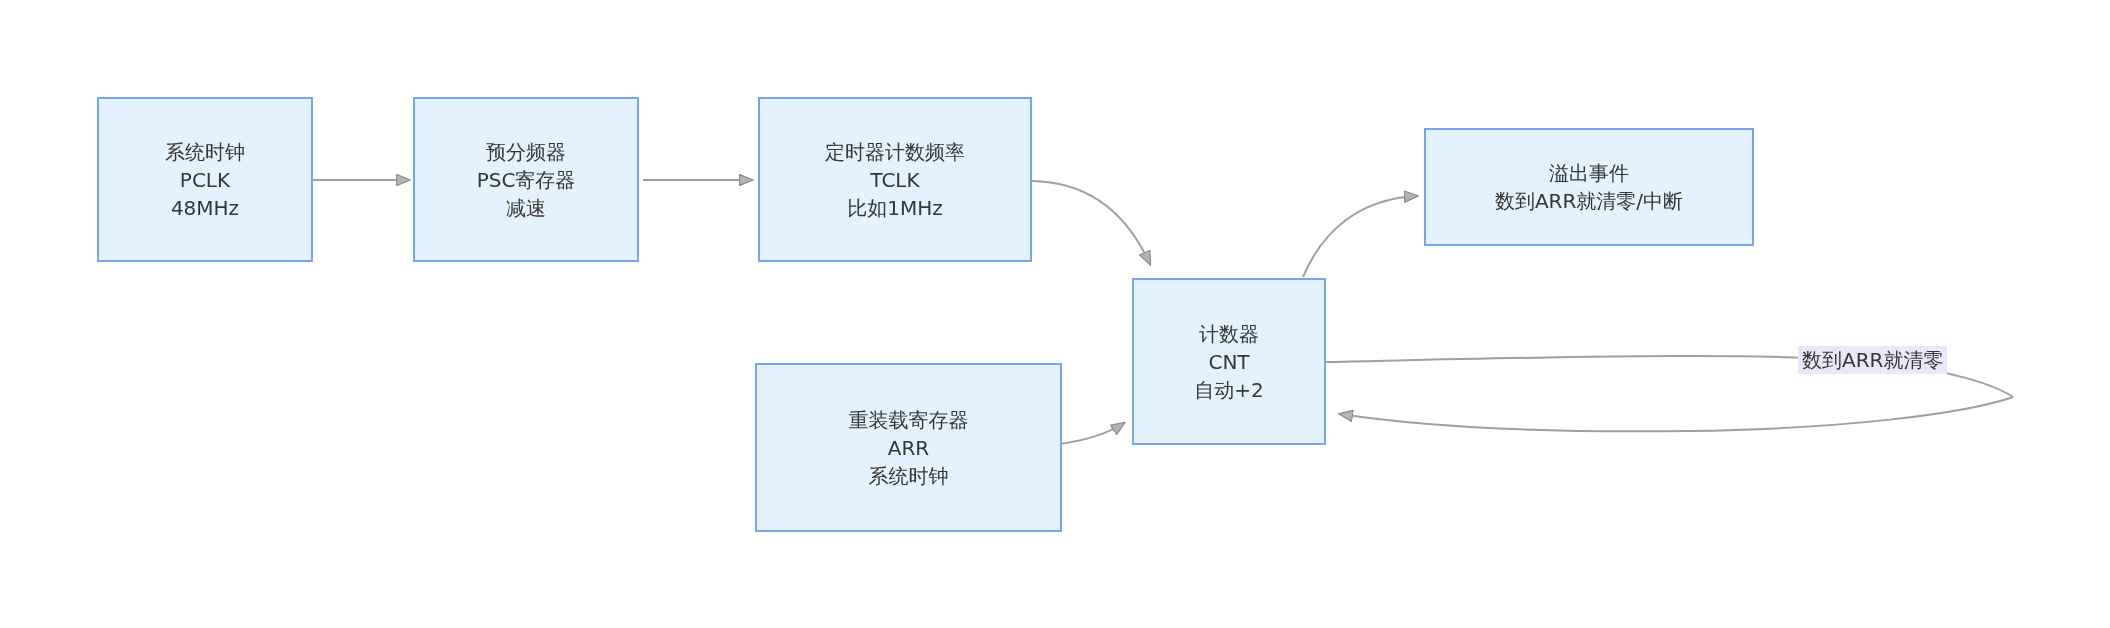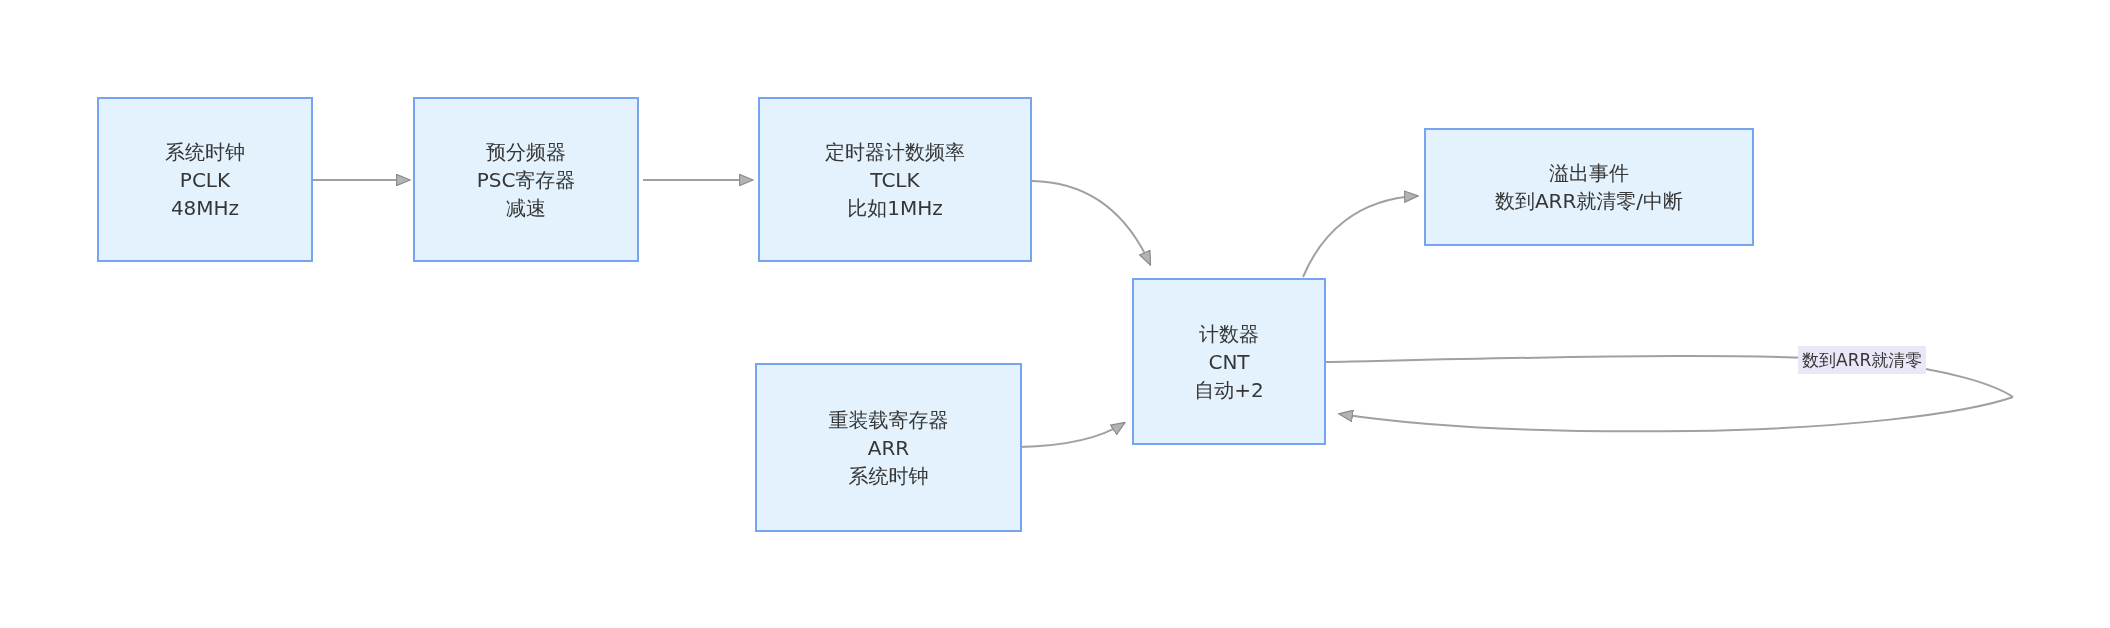--- a/index.html
+++ b/index.html
@@ -35,29 +35,29 @@
     color: #363636;
     font-size: 20px;
     line-height: 28px;
   }
   .node span { display: block; white-space: nowrap; }
   #node-system-clock   { left:  97px; top:  97px; width: 216px; height: 165px; }
   #node-prescaler      { left: 413px; top:  97px; width: 226px; height: 165px; }
   #node-timer-clock    { left: 758px; top:  97px; width: 274px; height: 165px; }
   #node-counter        { left:1132px; top: 278px; width: 194px; height: 167px; align-items: center; }
   #node-overflow-event { left:1424px; top: 128px; width: 330px; height: 118px; }
-  #node-reload-register{ left: 755px; top: 363px; width: 267px; height: 169px; }
+  #node-reload-register{ left: 755px; top: 363px; width: 307px; height: 169px; }
   .edge-label {
     position: absolute;
     left: 1798px;
     top: 346px;
     padding: 1px 4px;
     background: #ece7f8;
     color: #363636;
-    font-size: 17px;
+    font-size: 20px;
     line-height: 26px;
     white-space: nowrap;
   }
 </style>
 </head>
 <body>
 
 <div class="canvas">
 
   <svg class="edges" viewBox="0 0 2110 628" xmlns="http://www.w3.org/2000/svg">

